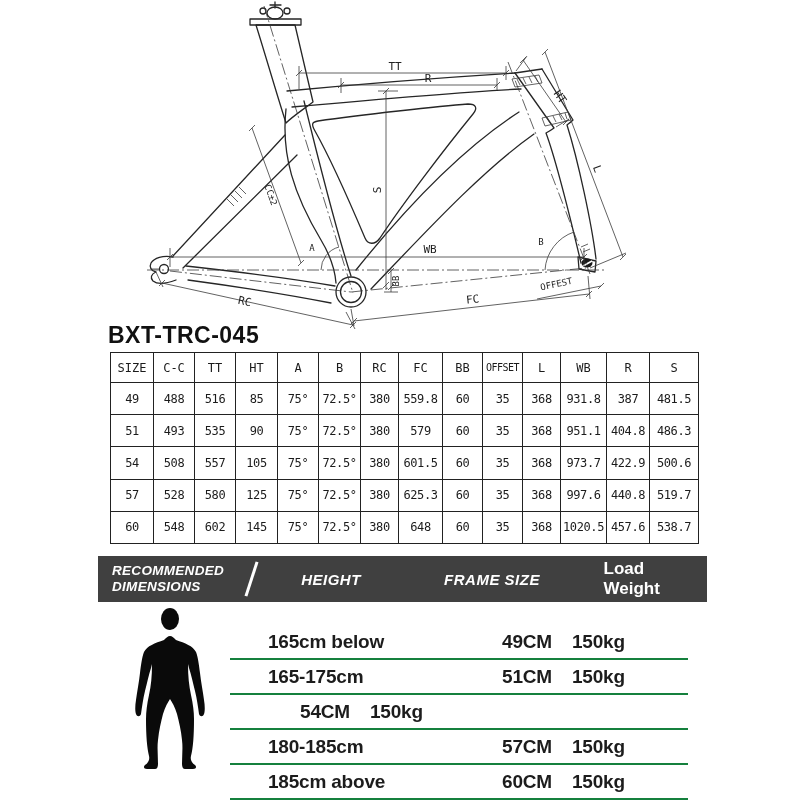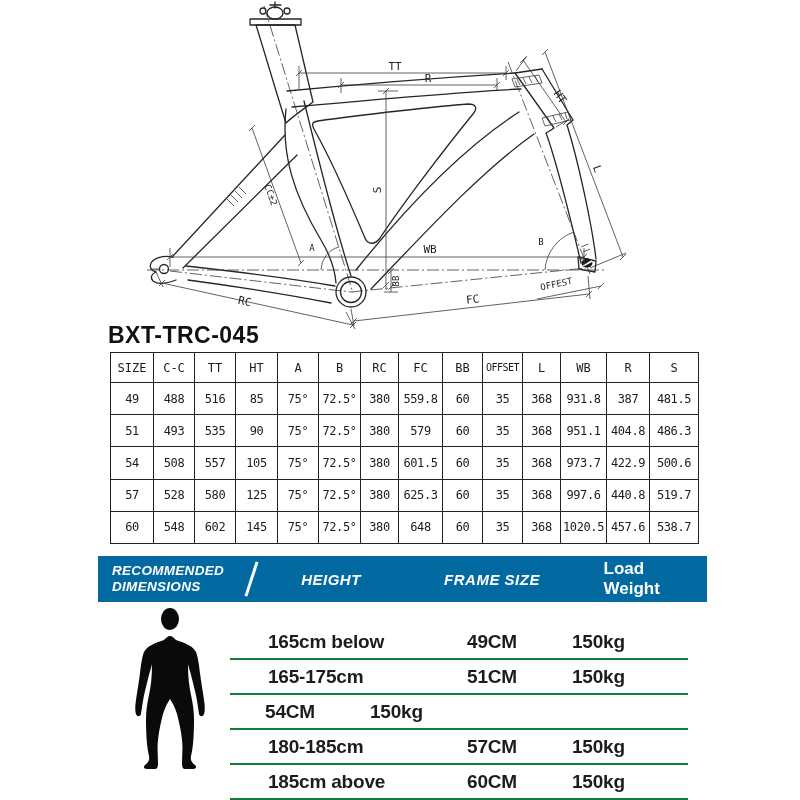--- a/index.html
+++ b/index.html
@@ -18,34 +18,34 @@
   #model-title{position:absolute;left:108px;top:322px;font-size:23px;font-weight:700;letter-spacing:.5px;color:#111;}
   
   #geo-table{position:absolute;left:110px;top:352px;width:588px;border-collapse:collapse;table-layout:fixed;
     font-family:"DejaVu Sans Mono",monospace;font-size:12px;color:#1b1b1b;border-radius:12px;}
   #geo-table th,#geo-table td{border:1px solid #222;text-align:center;padding:0;font-weight:normal;overflow:hidden;white-space:nowrap;}
   #geo-table th{height:29px;font-size:12px;}
   #geo-table th.small{font-size:10px;letter-spacing:-0.5px;}
   #geo-table td{height:31.2px;letter-spacing:-0.4px;}
   #geo-table{border:1.5px solid #222;}
   
-  #banner{position:absolute;left:98px;top:556px;width:609px;height:46px;background:#0369a1;color:#fff;}
+  #banner{position:absolute;left:98px;top:556px;width:609px;height:46px;background:#404040;color:#fff;}
   #banner .blk{position:absolute;left:14px;top:7px;font-style:italic;font-weight:700;font-size:13.5px;line-height:16px;letter-spacing:.3px;}
   #banner .slash{position:absolute;left:152px;top:5px;width:3px;height:36px;background:#fff;transform:rotate(18deg);}
   #banner .col{position:absolute;top:0;height:46px;display:flex;align-items:center;transform:translateX(-50%);}
   #banner .col.it{font-style:italic;font-weight:700;font-size:15px;letter-spacing:.5px;text-align:center;}
   #banner .col.rg{font-weight:700;font-size:17px;}
   #col-height{left:233px;} #col-frame{left:394px;} #col-weight{left:540px;}
   
   #silhouette{position:absolute;left:116px;top:602px;}
   #rec-rows{position:absolute;left:230px;top:625px;width:458px;}
   .rec-row{height:33px;display:flex;align-items:center;border-bottom:2px solid #15803d;
     font-weight:700;font-size:19px;color:#1c1c1c;letter-spacing:-0.2px;}
   .rec-row .h{flex:0 0 202px;padding-left:38px;box-sizing:border-box;text-align:left;}
-  .rec-row .f{flex:0 0 120px;text-align:center;}
+  .rec-row .f{flex:0 0 120px;text-align:right;}
   .rec-row .w{flex:1 1 auto;text-align:left;padding-left:20px;box-sizing:border-box;}
 </style>
 </head>
 <body>
 
 <svg id="diagram" width="800" height="332" viewBox="0 0 800 332" aria-hidden="true">
   <g>
 
     <ellipse class="ln" cx="275" cy="13" rx="8" ry="6"></ellipse>
     <circle class="ln" cx="263" cy="11" r="3"></circle>

